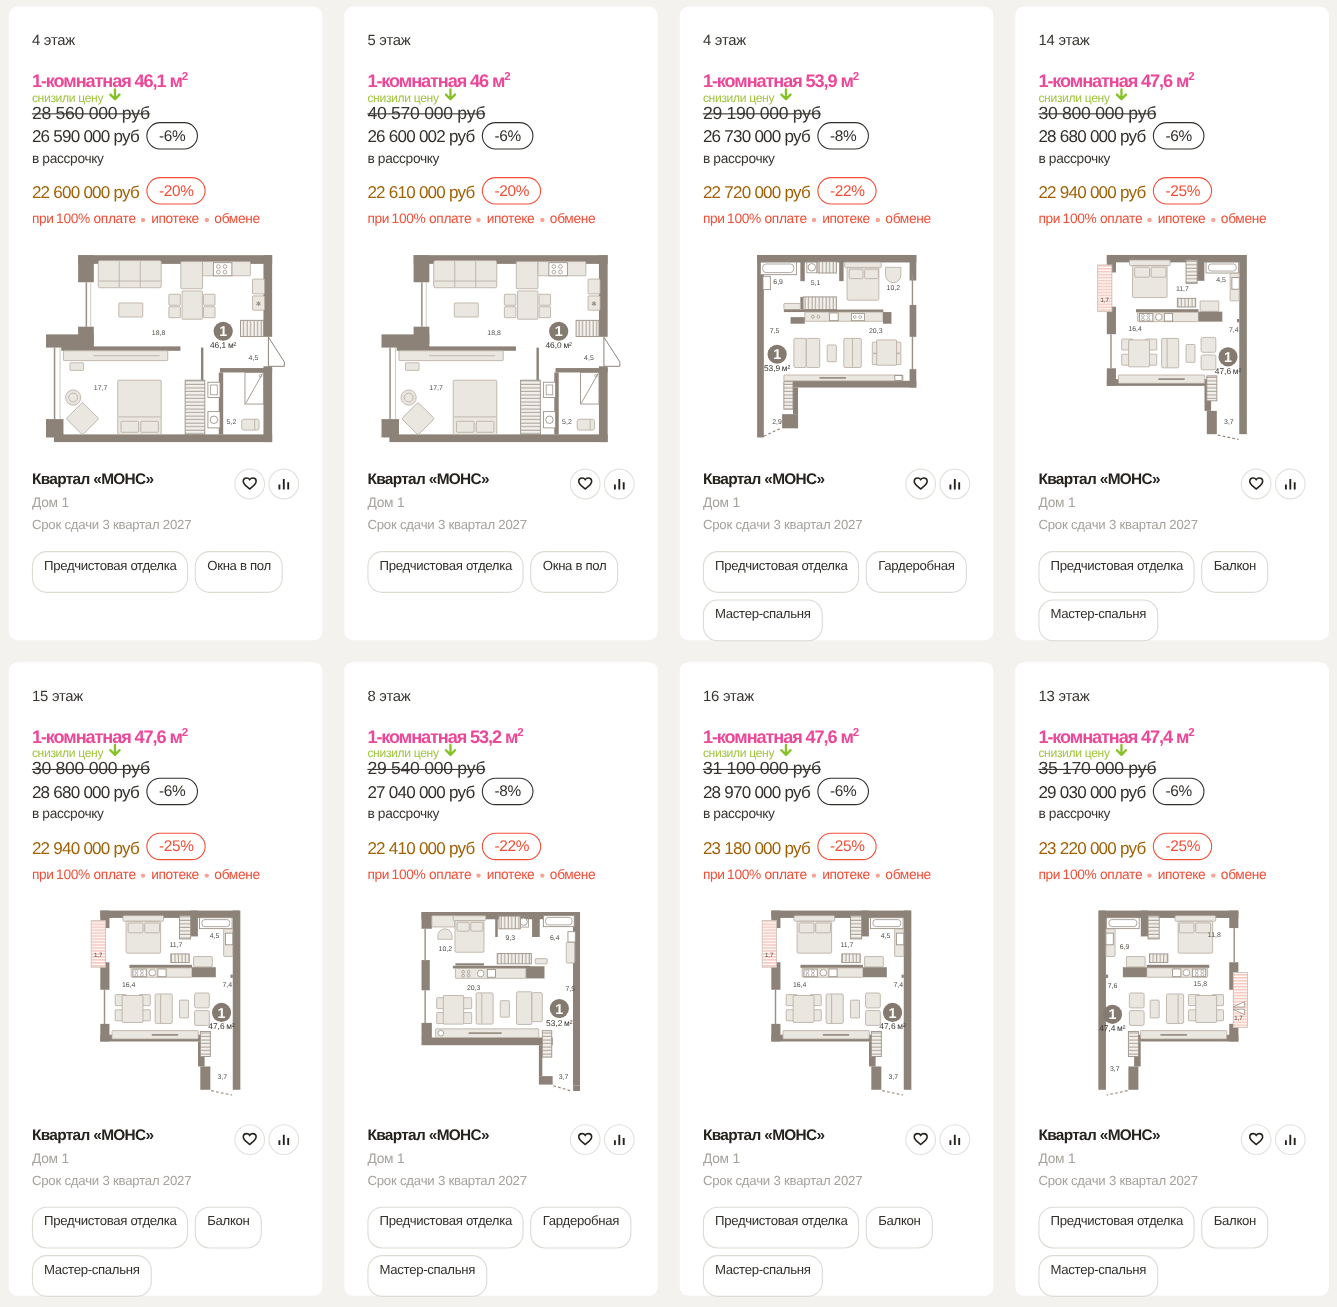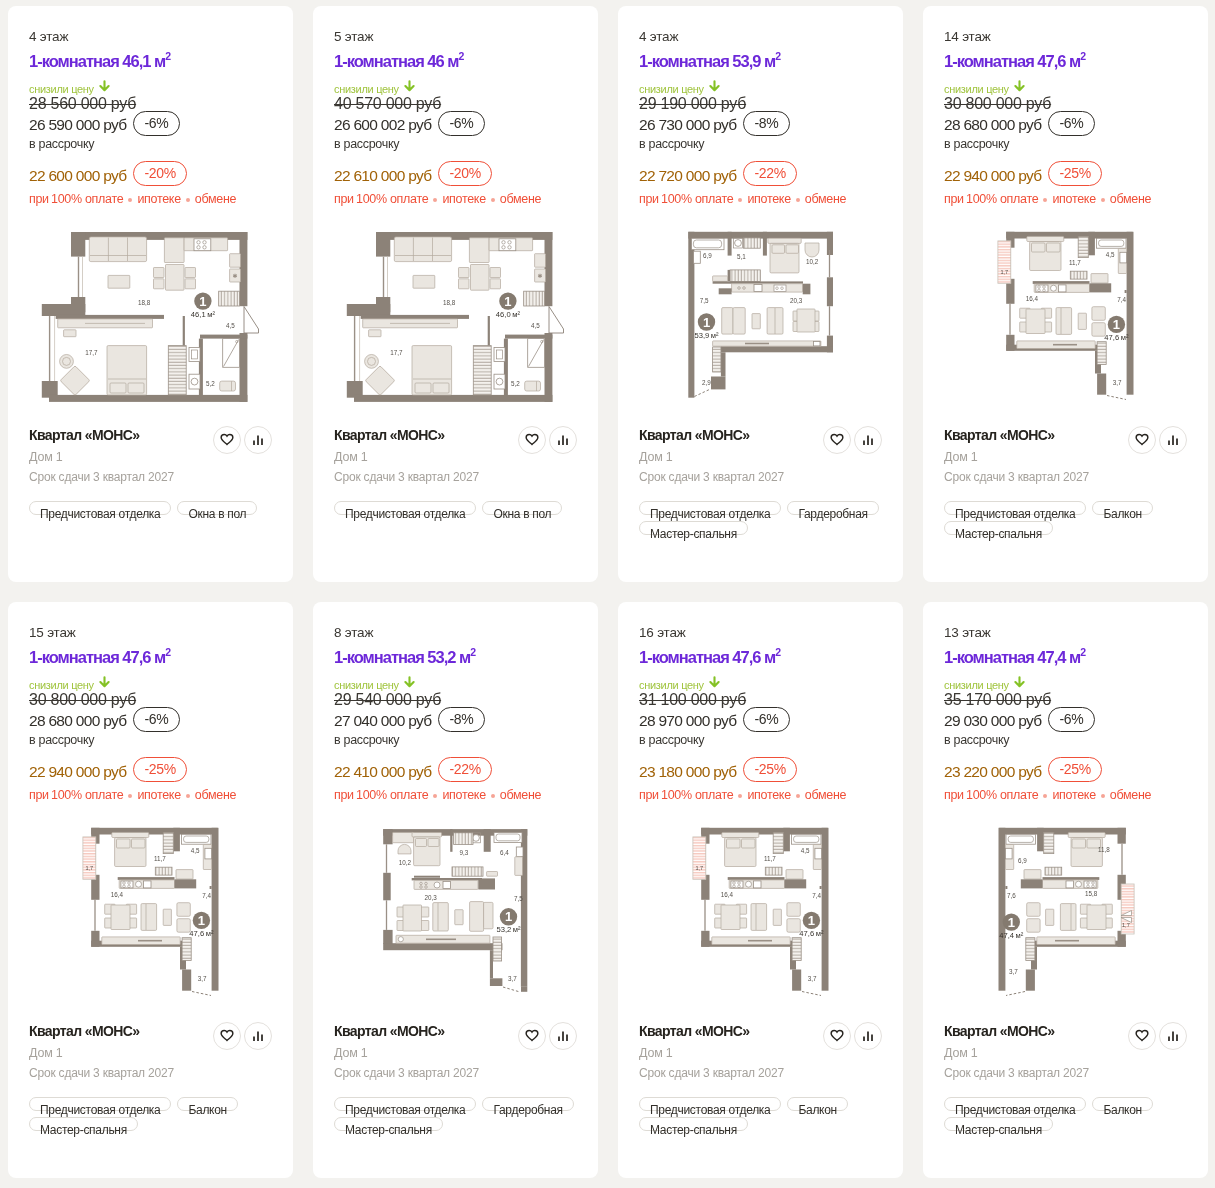--- a/index.html
+++ b/index.html
@@ -1,38 +1,38 @@
 <!DOCTYPE html>
 <html><head><meta charset="utf-8"><style>
 *{margin:0;padding:0;box-sizing:border-box}
 html,body{width:1215px;height:1188px;background:#f3f2ef;font-family:"Liberation Sans",sans-serif;}
 .wrap{position:relative;width:1215px;height:1188px;overflow:hidden}
 .card{position:absolute;width:285px;height:576px;background:#fff;border-radius:8px}
 .card>div{position:absolute;left:21px;white-space:nowrap}
 .floor{top:22.5px;font-size:13.5px;color:#3a3732;letter-spacing:-0.2px}
-.title{top:44px;font-size:16.5px;font-weight:bold;color:#6d28d9;letter-spacing:-1px}
+.title{top:58px;font-size:16.5px;font-weight:bold;color:#ec4899;letter-spacing:-1px}
 .title sup{font-size:10.5px;letter-spacing:0}
 .green{top:73.5px;font-size:11px;color:#a0c43e;letter-spacing:-0.3px}
 .arr{vertical-align:0.5px}
 .strike{top:88.5px;font-size:16px;color:#3a3732;text-decoration:line-through;letter-spacing:-0.25px}
 .price{top:109.5px;font-size:15.5px;color:#33302b;letter-spacing:-0.7px}
 .card div.pill{top:104.5px;left:125px;height:25px;line-height:23px;border:1.4px solid #33302b;border-radius:13px;padding:0 10.5px;font-size:14px;color:#33302b;letter-spacing:-0.3px}
 .install{top:131px;font-size:12.5px;color:#3a3732;letter-spacing:-0.3px}
 .card div.price.red{top:160.5px;color:#a16207}
 .card div.pill.redp{top:155px;border-color:#f04f38;color:#f04f38}
 .rednote{top:186px;font-size:12.5px;color:#f04f38;letter-spacing:-0.3px}
 .rednote .dot{display:inline-block;width:4px;height:4px;border-radius:50%;background:#f6a496;margin:0 5px;vertical-align:1.5px}
 .plan{position:absolute}
 .complex{top:421px;font-size:14px;font-weight:bold;color:#26231e;letter-spacing:-0.6px}
 .icbtn{top:419.5px;width:28px;height:28px;border:1px solid #e4e1dd;border-radius:50%;display:flex;align-items:center;justify-content:center}
 .gray{color:#a6a29c;letter-spacing:-0.2px}
 .dom{top:443.5px;font-size:12.5px}
 .srok{top:464px;font-size:12px}
 .tags{top:495px;display:flex;flex-wrap:wrap;gap:6px;width:250px;white-space:normal}
-.tag{display:inline-block;height:14px;line-height:24.5px;border:1px solid #dedbd5;border-radius:13.5px;padding:0 10px;font-size:12px;color:#33302b;letter-spacing:-0.3px;white-space:nowrap}
+.tag{display:inline-block;height:38px;line-height:24.5px;border:1px solid #dedbd5;border-radius:13.5px;padding:0 10px;font-size:12px;color:#33302b;letter-spacing:-0.3px;white-space:nowrap}
 </style></head>
 <body>
 <div class="wrap">
     <svg width="0" height="0" style="position:absolute">
 <defs>
 <pattern id="hh" width="4" height="3.2" patternUnits="userSpaceOnUse">
 <rect width="4" height="3.2" fill="#f4f1ed"></rect>
           <line x1="0" y1="1" x2="4" y2="1" stroke="#9a9086" stroke-width="0.8"></line>
         </pattern>
 <pattern id="vv" width="3.2" height="4" patternUnits="userSpaceOnUse">

